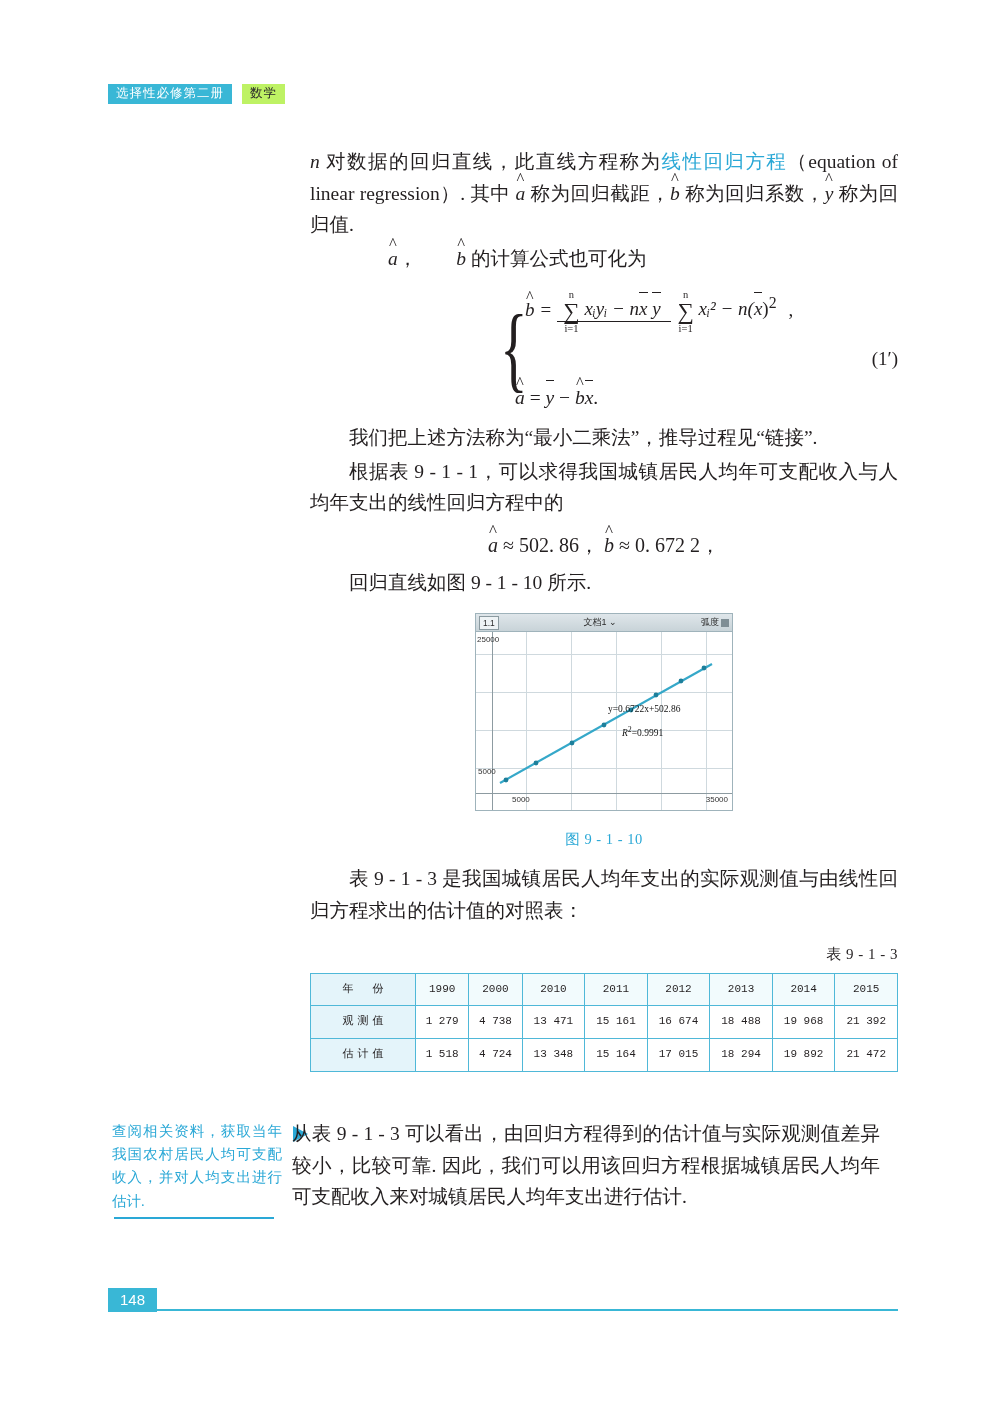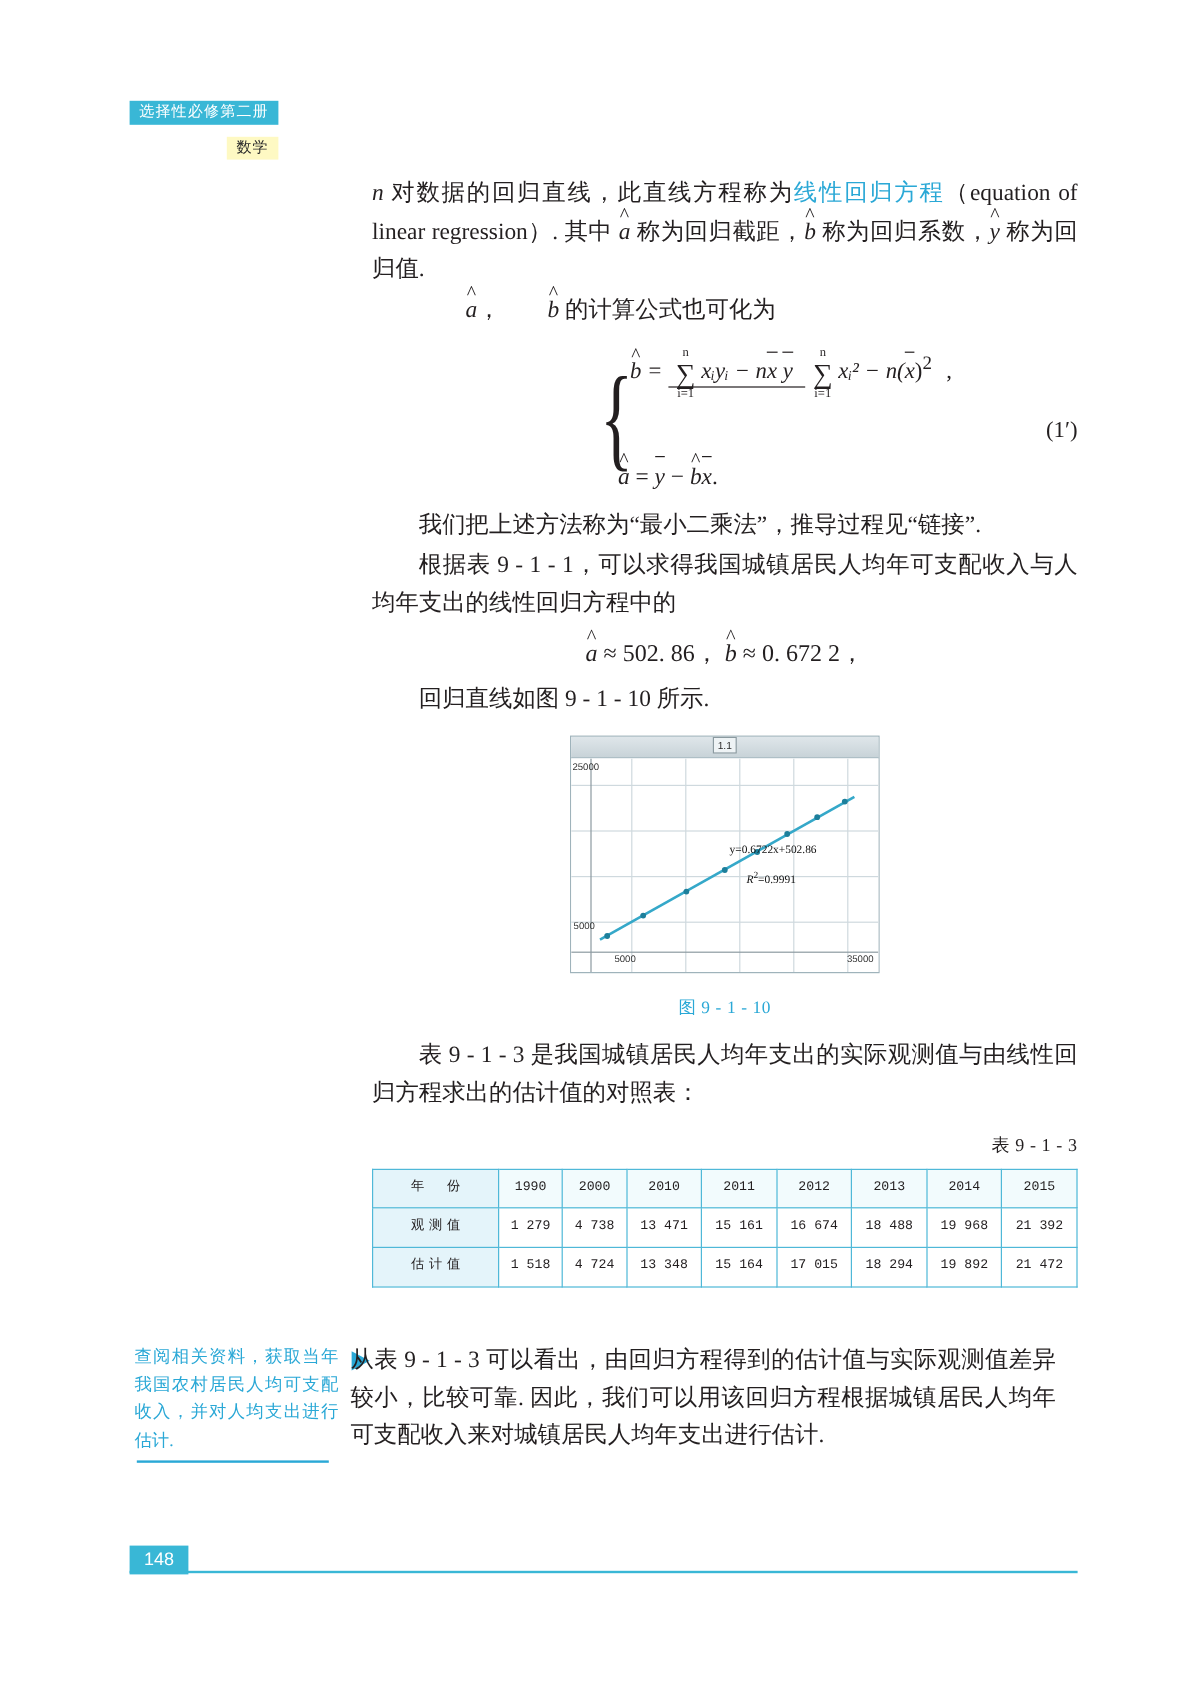--- a/index.html
+++ b/index.html
@@ -15,35 +15,34 @@
     color: #231f20;
     overflow: hidden;
   }
 
   
   .header {
     position: absolute;
     top: 84px;
     left: 108px;
     display: flex;
-    align-items: flex-end;
+    align-items: flex-start;
     gap: 10px;
-    flex-direction: column;
   }
   .header .tag {
     background: #39b7d6;
     color: #ffffff;
     font-family: "Liberation Sans", sans-serif;
     font-size: 12.5px;
     letter-spacing: 1px;
     padding: 3px 8px 4px 8px;
     line-height: 1;
   }
   .header .subject {
-    background: #fef9c3;
+    background: #bef264;
     color: #2b2b2b;
     font-family: "Liberation Sans", sans-serif;
     font-size: 12.5px;
     letter-spacing: 1px;
     padding: 3px 8px 4px 8px;
     line-height: 1;
   }
 
   
   .content {
@@ -191,21 +190,20 @@
     display: flex;
     align-items: center;
     height: 17px;
     background: linear-gradient(#dfe6ea,#c8d3d8);
     border-bottom: 1px solid #9fb3bb;
     font-family: "Liberation Sans", sans-serif;
     font-size: 9px;
     color: #2a2a2a;
     padding: 0 3px;
     gap: 4px;
-    flex-direction: column;
   }
   .calc-bar .page {
     border: 1px solid #8b9aa0;
     background: #eef3f5;
     padding: 0 3px;
     line-height: 12px;
     font-size: 8.5px;
   }
   .calc-bar .doc { flex: 1; text-align: center; }
   .calc-bar .rad { display: flex; align-items: center; gap: 2px; }

